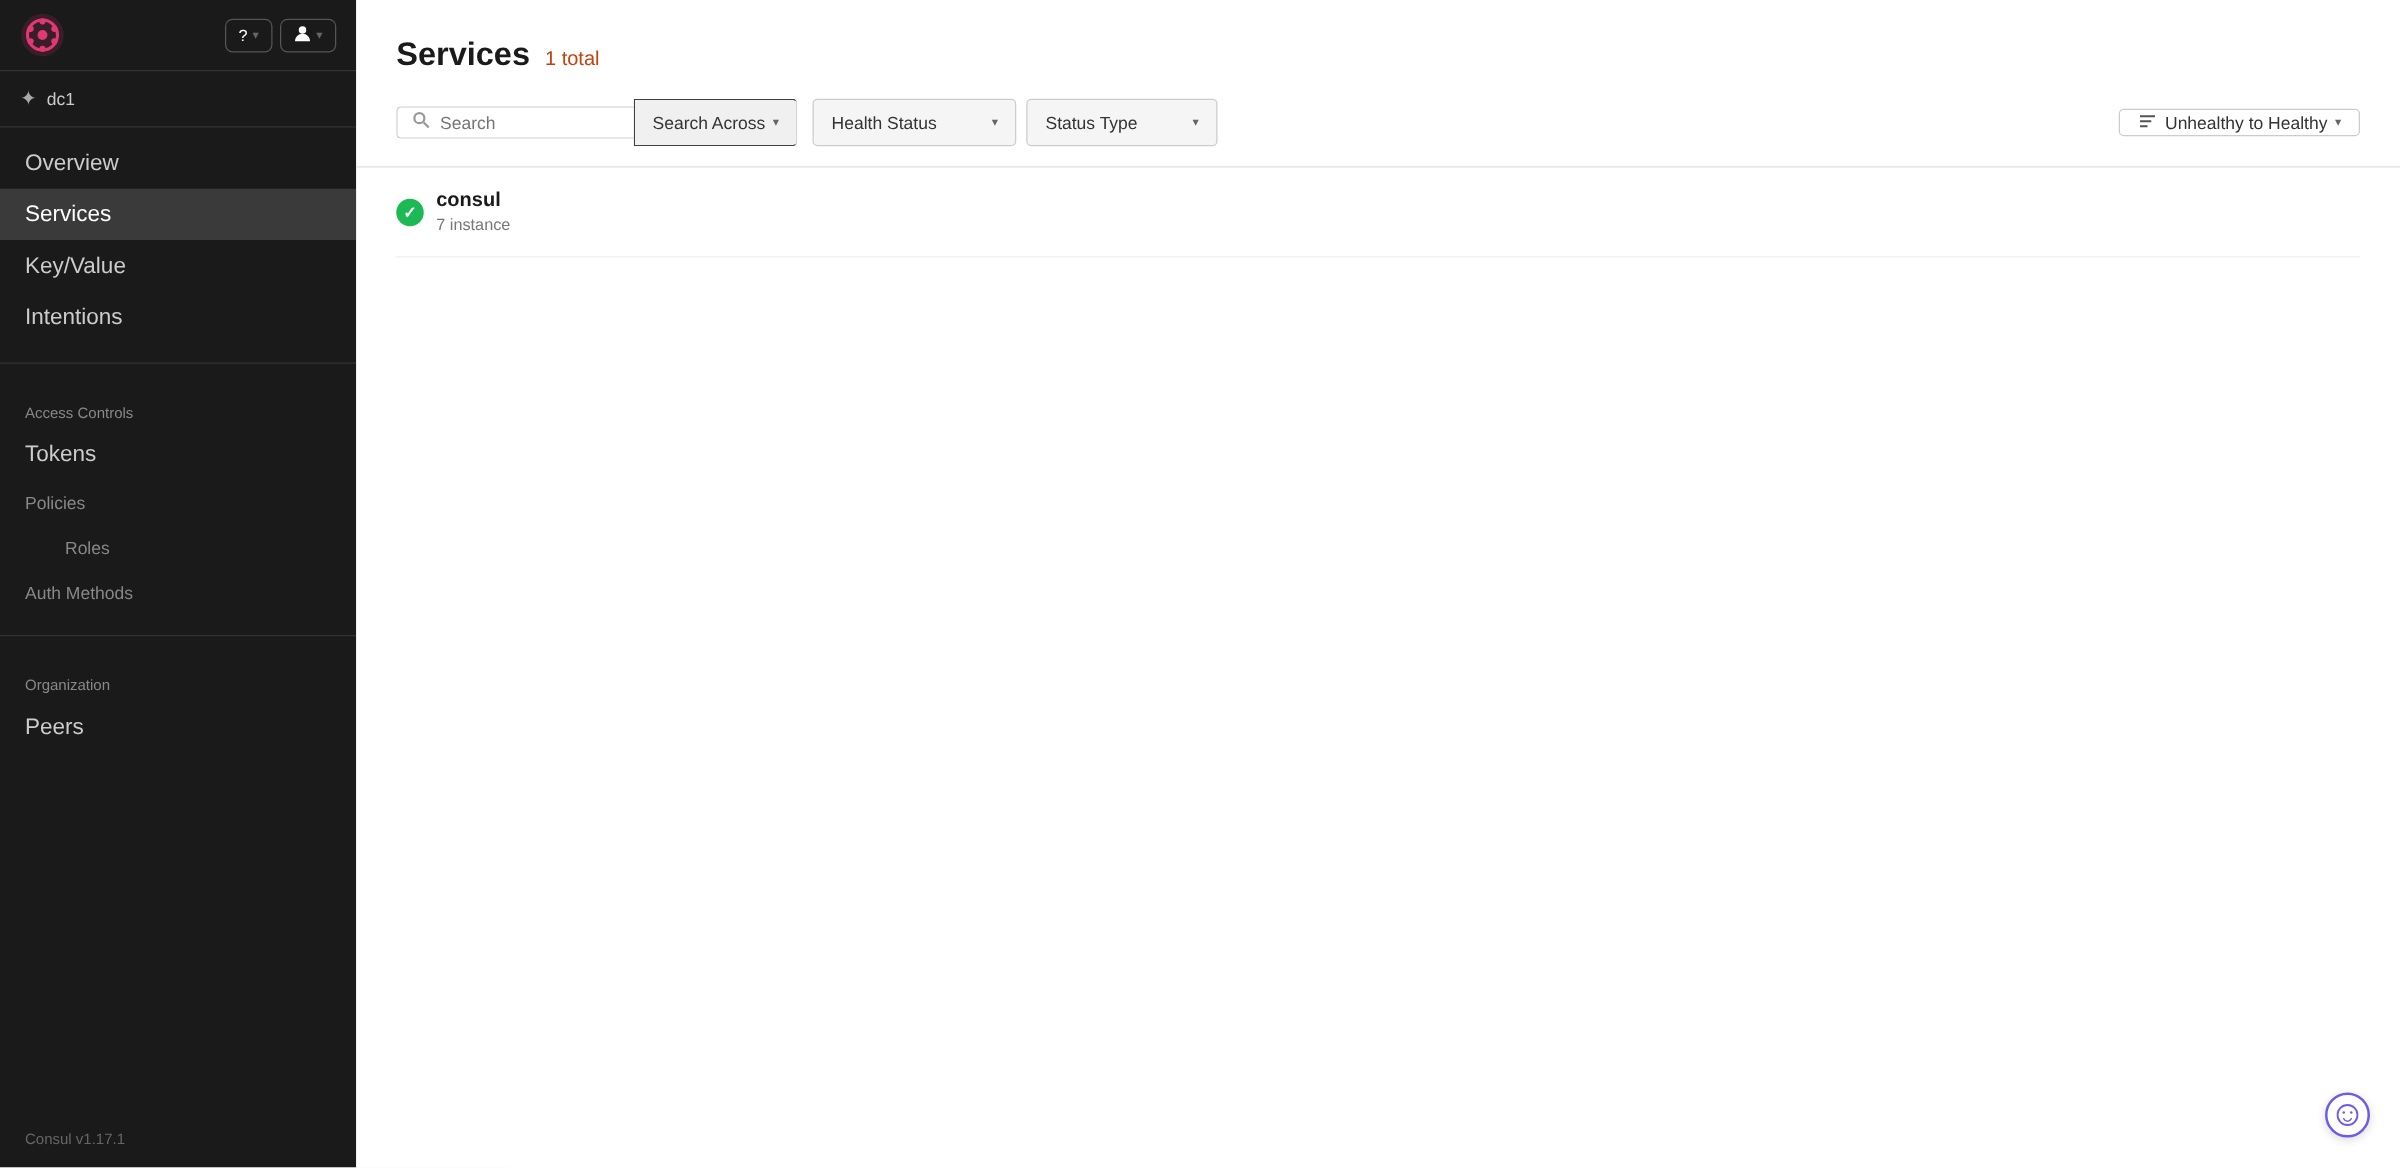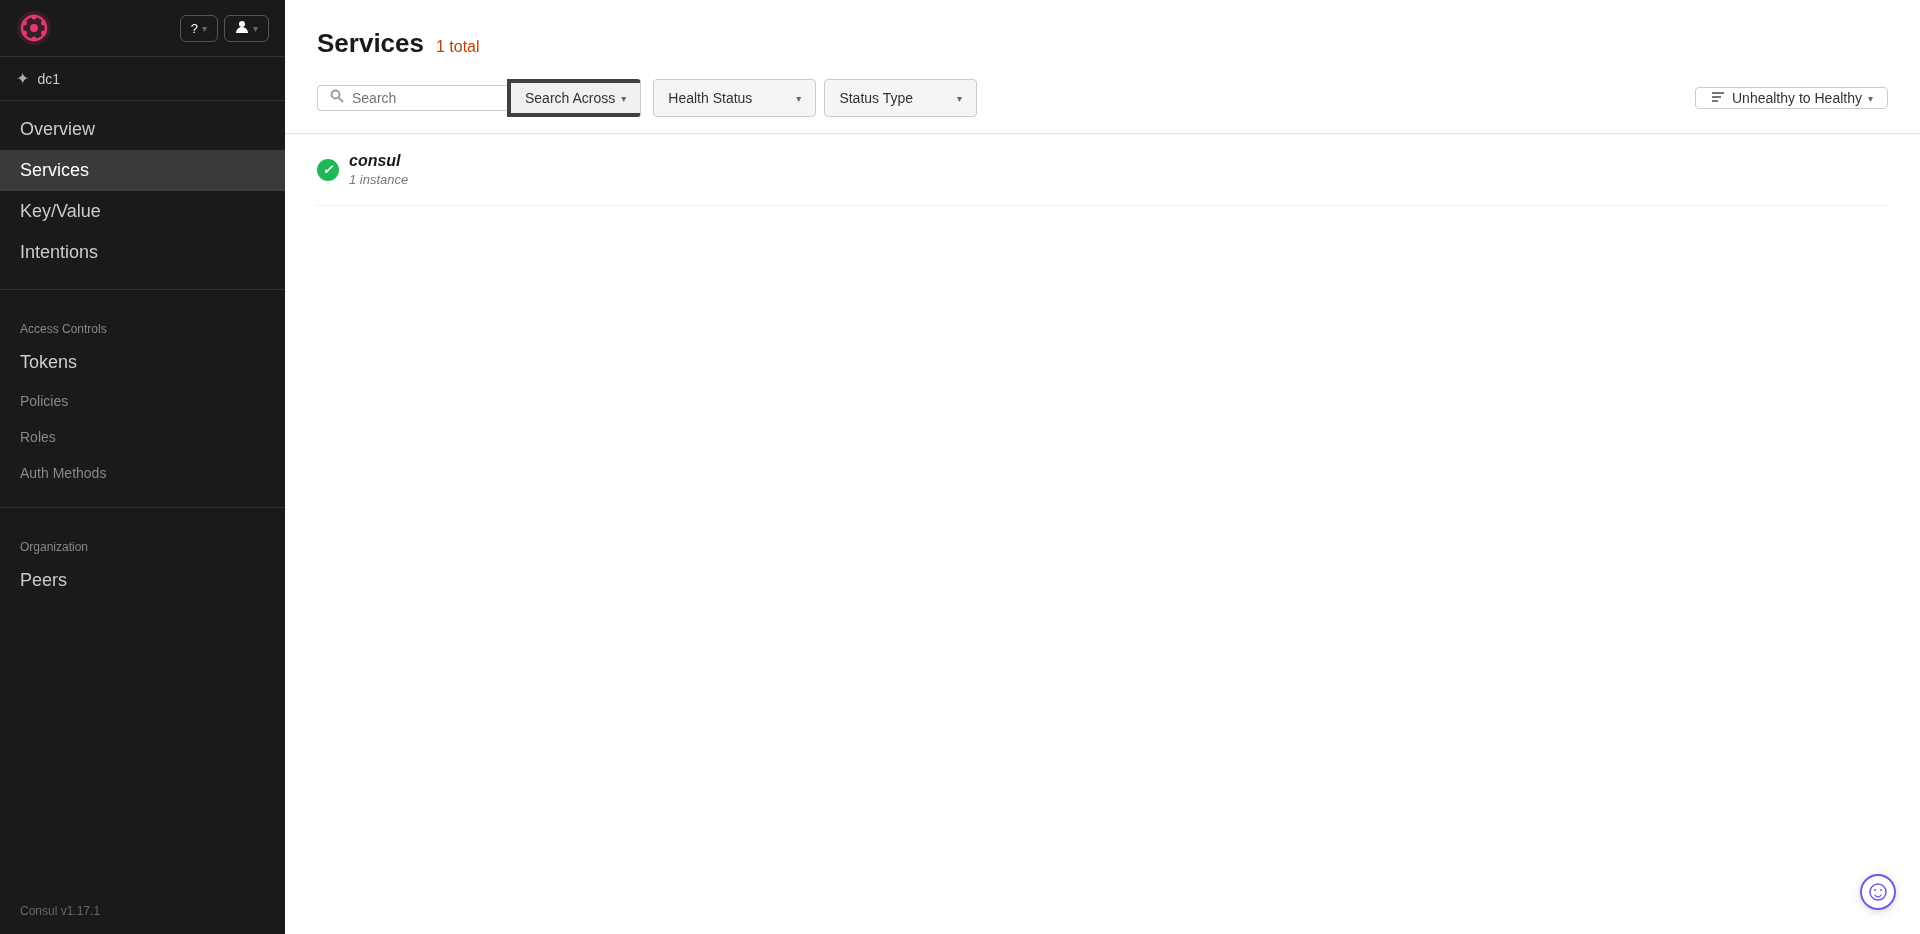--- a/index.html
+++ b/index.html
@@ -173,21 +173,21 @@
       background: transparent;
       width: 130px;
     }
 
     .filter-btn {
       display: flex;
       align-items: center;
       gap: 6px;
       height: 38px;
       padding: 0 14px;
-      border: 4px solid #404040;
+      border: 1px solid #404040;
       background: #f5f5f5;
       cursor: pointer;
       font-size: 14px;
       color: #333;
       white-space: nowrap;
     }
 
     .filter-btn:not(:last-child) {
       border-right: none;
     }
@@ -222,21 +222,20 @@
     }
 
     .chevron {
       font-size: 10px;
       color: #666;
     }
 
     
     .service-list {
       padding: 0 32px;
-      font-style: italic;
     }
 
     .service-item {
       display: flex;
       align-items: center;
       padding: 18px 0;
       border-bottom: 1px solid #f0f0f0;
       cursor: pointer;
       gap: 10px;
     }
@@ -340,21 +339,21 @@
     <a class="nav-item">Key/Value</a>
     <a class="nav-item">Intentions</a>
   </div>
 
   <hr class="nav-divider">
 
   <div class="nav-section">
     <div class="nav-section-label">Access Controls</div>
     <a class="nav-item">Tokens</a>
     <a class="nav-item" style="color:#888;font-size:14px;">Policies</a>
-    <a class="nav-item" style="color:#888;font-size:14px;">Roles</a>
+    <a class="nav-item" style="color:#888;font-size:14px;margin-left:32px;">Roles</a>
     <a class="nav-item" style="color:#888;font-size:14px;">Auth Methods</a>
   </div>
 
   <hr class="nav-divider">
 
   <div class="nav-section">
     <div class="nav-section-label">Organization</div>
     <a class="nav-item">Peers</a>
   </div>
 
@@ -403,21 +402,21 @@
       <span>Unhealthy to Healthy</span>
       <span class="chevron">▾</span>
     </button>
   </div>
 
   <div class="service-list">
     <div class="service-item">
       <div class="health-check-icon"></div>
       <div class="service-info">
         <span class="service-name">consul</span>
-        <span class="service-instances">1 instance</span>
+        <span class="service-instances">7 instance</span>
       </div>
     </div>
   </div>
 </div>
 
 <div class="help-widget">
   <svg width="18" height="18" viewBox="0 0 18 18" fill="none">
     <circle cx="9" cy="9" r="8" stroke="#6c5ce7" stroke-width="1.5" fill="white"></circle>
     <circle cx="6" cy="7" r="1" fill="#6c5ce7"></circle>
     <circle cx="12" cy="7" r="1" fill="#6c5ce7"></circle>

